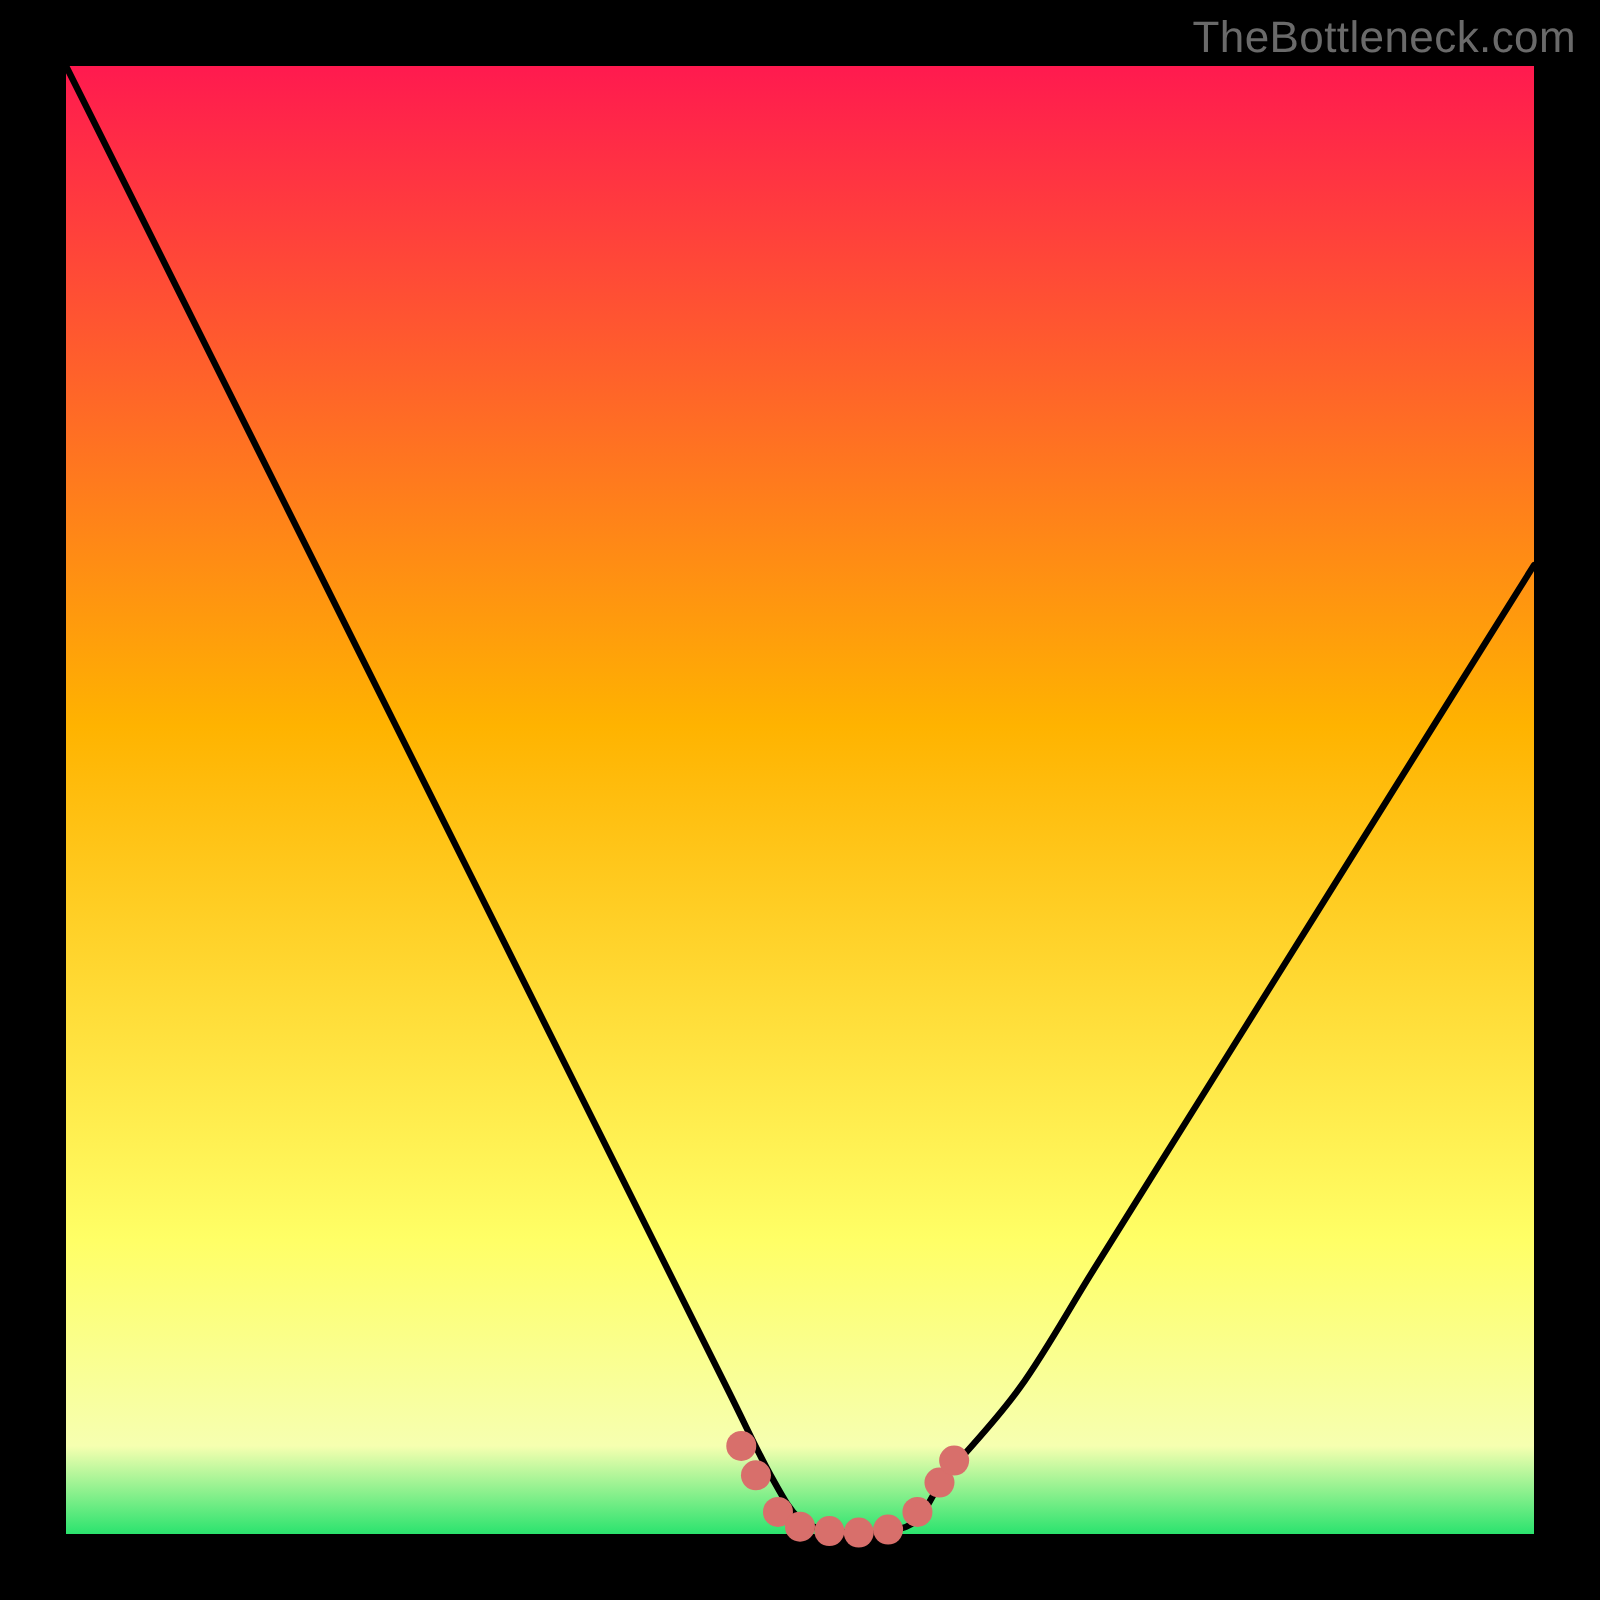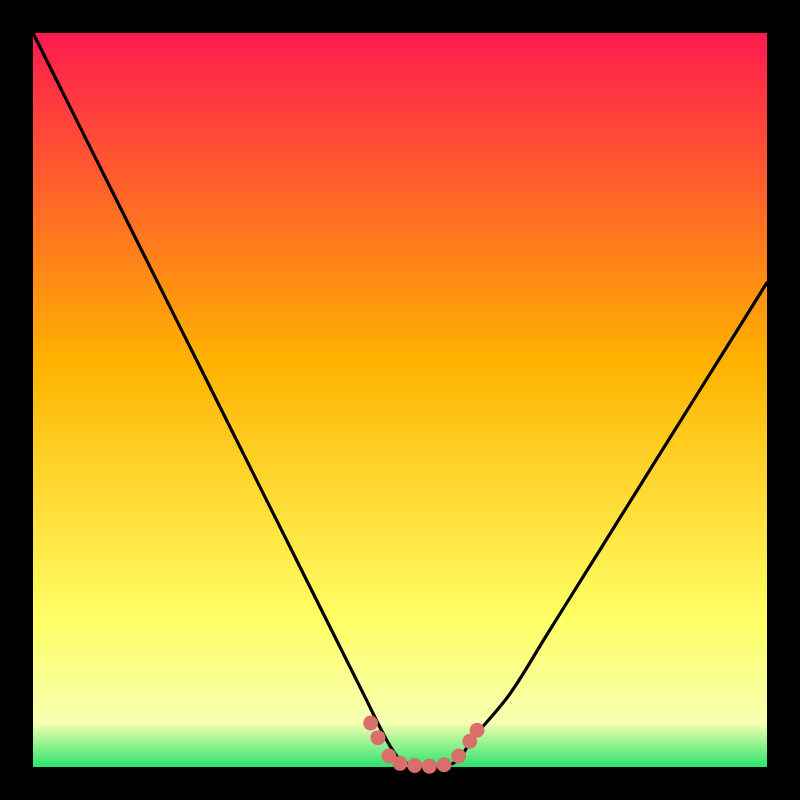--- a/index.html
+++ b/index.html
@@ -32,20 +32,21 @@
     left: 0;
     top: 0;
     width: 800px;
     height: 800px;
   }
 </style>
 </head>
 <body>
 
 <div class="frame">
+  <div class="watermark">TheBottleneck.com</div>
 
   <svg class="plot" viewBox="0 0 800 800" preserveAspectRatio="none">
     <defs>
       <linearGradient id="bg-grad" x1="0" y1="0" x2="0" y2="1">
         <stop id="g-stop-0" offset="0%" stop-color="#ff1a4f"></stop>
         <stop id="g-stop-1" offset="45%" stop-color="#ffb300"></stop>
         <stop id="g-stop-2" offset="80%" stop-color="#ffff66"></stop>
         <stop id="g-stop-3" offset="94%" stop-color="#f6ffb0"></stop>
         <stop id="g-stop-4" offset="100%" stop-color="#2be36e"></stop>
       </linearGradient>

